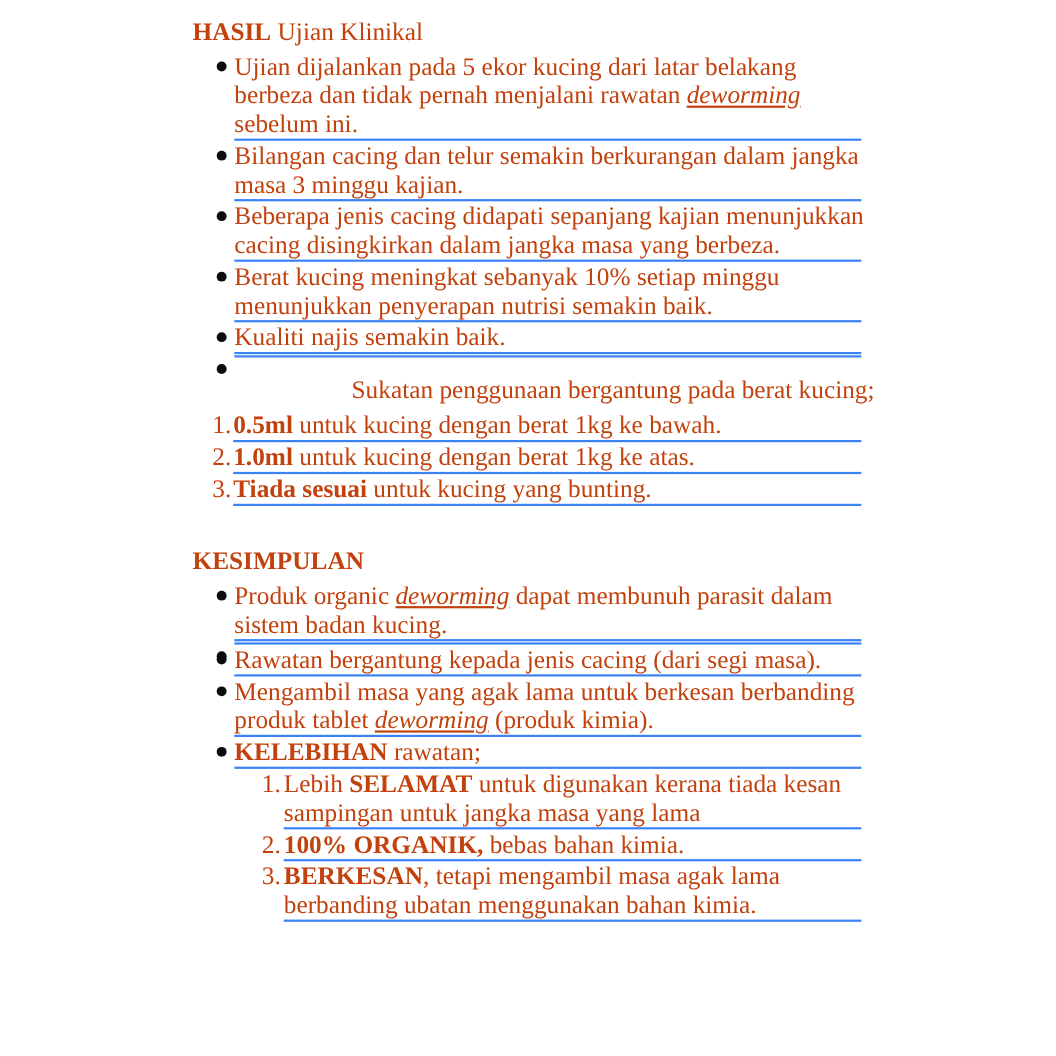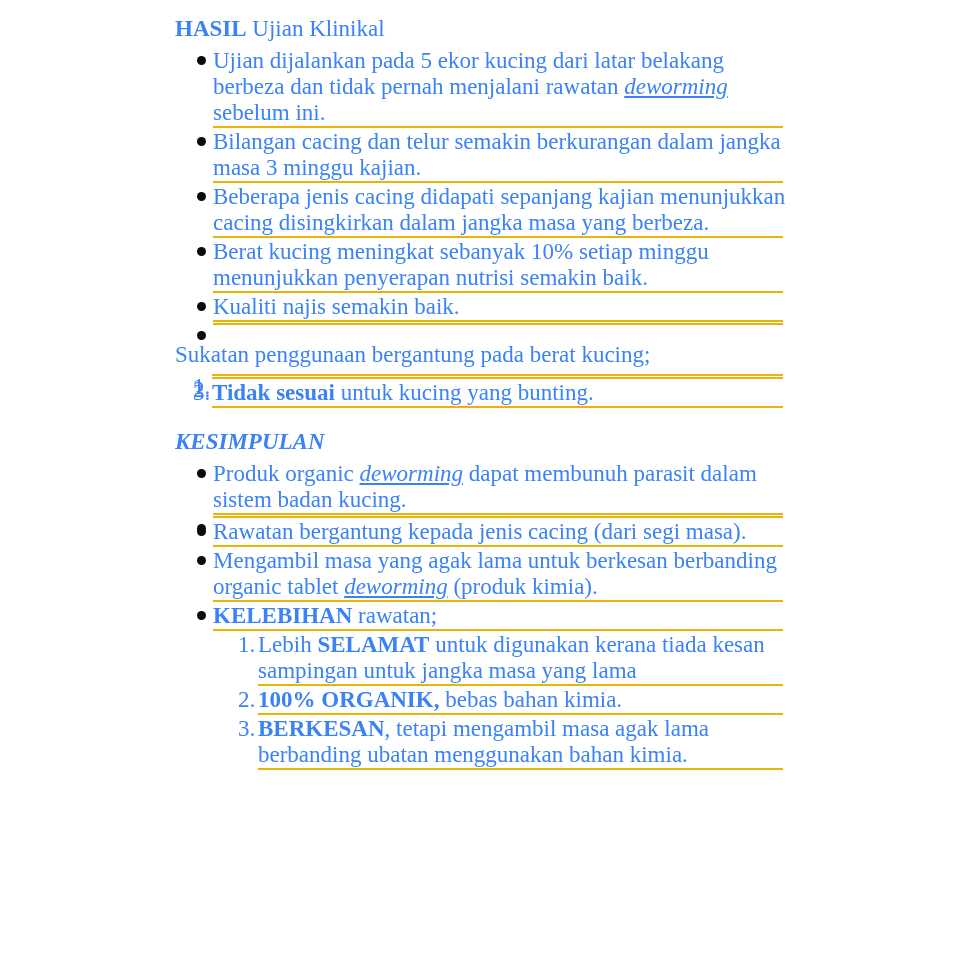--- a/index.html
+++ b/index.html
@@ -3,38 +3,38 @@
 <meta charset="utf-8">
 <style>
   html, body { margin: 0; padding: 0; background: #ffffff; }
   .page {
     position: relative;
     width: 960px;
     height: 960px;
     background: #ffffff;
     overflow: hidden;
     font-family: "Liberation Serif", serif;
-    color: #3b82f6;
+    color: #c2410c;
   }
   .doc {
     margin-left: 175px;
     padding-top: 15px;
     width: 620px;
     font-size: 23px;
   }
   .b { font-weight: bold; }
   .i { font-style: italic; text-decoration: underline; }
   .heading { font-size: 23px; line-height: 27px; margin: 0 0 6px 0; }
-  .heading.second { margin-top: 20px; font-style: italic; }
-  .intro { margin: 17px 0 6px 0; line-height: 26px; }
+  .heading.second { margin-top: 36px; }
+  .intro { margin: 17px 0 6px 0; line-height: 26px; text-align: right; }
   ul, ol { margin: 0; padding: 0; list-style: none; }
   li {
     position: relative;
     line-height: 26px;
-    border-bottom: 2px solid #eab308;
+    border-bottom: 2px solid #3b82f6;
     margin: 0 0 1px 0;
   }
   .blist li { margin-left: 38px; width: 570px; }
   .nlist li { margin-left: 37px; width: 571px; }
   .nlist.sub li { margin-left: 83px; width: 525px; }
   .txt, .txt span { white-space: pre; }
   .marker { position: absolute; line-height: 26px; top: 0; }
   .blist .marker {
     left: -16px; top: 8px;
     width: 9px; height: 9px;
@@ -62,34 +62,34 @@
 cacing disingkirkan dalam jangka masa yang berbeza.</span></span></li>
         <li><span class="marker"></span><span class="txt"><span>Berat kucing meningkat sebanyak 10% setiap minggu
 menunjukkan penyerapan nutrisi semakin baik.</span></span></li>
         <li><span class="marker"></span><span class="txt"><span>Kualiti najis semakin baik.</span></span></li>
         <li><span class="marker"></span></li>
       </ul>
 
     <p class="intro">Sukatan penggunaan bergantung pada berat kucing;</p>
 
     <ol class="nlist">
-        <li><span class="marker">1.</span></li>
-        <li><span class="marker">2.</span></li>
-        <li><span class="marker">3.</span><span class="txt"><span class="b">Tidak sesuai</span><span> untuk kucing yang bunting.</span></span></li>
+        <li><span class="marker">1.</span><span class="txt"><span class="b">0.5ml</span><span> untuk kucing dengan berat 1kg ke bawah.</span></span></li>
+        <li><span class="marker">2.</span><span class="txt"><span class="b">1.0ml</span><span> untuk kucing dengan berat 1kg ke atas.</span></span></li>
+        <li><span class="marker">3.</span><span class="txt"><span class="b">Tiada sesuai</span><span> untuk kucing yang bunting.</span></span></li>
       </ol>
 
     <div class="heading second b">KESIMPULAN</div>
 
     <ul class="blist">
         <li><span class="marker"></span><span class="txt"><span>Produk organic </span><span class="i">deworming</span><span> dapat membunuh parasit dalam
 sistem badan kucing.</span></span></li>
         <li><span class="marker"></span></li>
         <li><span class="marker"></span><span class="txt"><span>Rawatan bergantung kepada jenis cacing (dari segi masa).</span></span></li>
         <li><span class="marker"></span><span class="txt"><span>Mengambil masa yang agak lama untuk berkesan berbanding
-organic tablet </span><span class="i">deworming</span><span> (produk kimia).</span></span></li>
+produk tablet </span><span class="i">deworming</span><span> (produk kimia).</span></span></li>
         <li><span class="marker"></span><span class="txt"><span class="b">KELEBIHAN</span><span> rawatan;</span></span></li>
       </ul>
 
     <ol class="nlist sub">
         <li><span class="marker">1.</span><span class="txt"><span>Lebih </span><span class="b">SELAMAT</span><span> untuk digunakan kerana tiada kesan
 sampingan untuk jangka masa yang lama</span></span></li>
         <li><span class="marker">2.</span><span class="txt"><span class="b">100% ORGANIK,</span><span> bebas bahan kimia.</span></span></li>
         <li><span class="marker">3.</span><span class="txt"><span class="b">BERKESAN</span><span>, tetapi mengambil masa agak lama
 berbanding ubatan menggunakan bahan kimia.</span></span></li>
       </ol>

